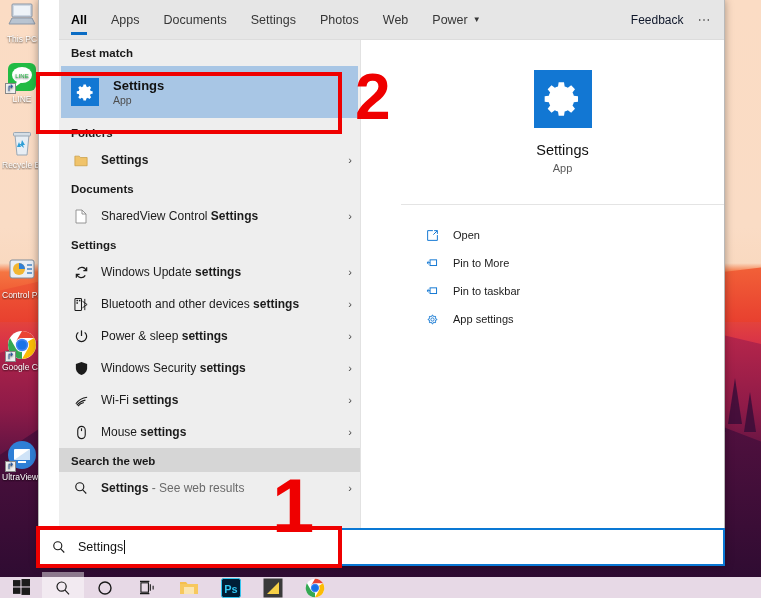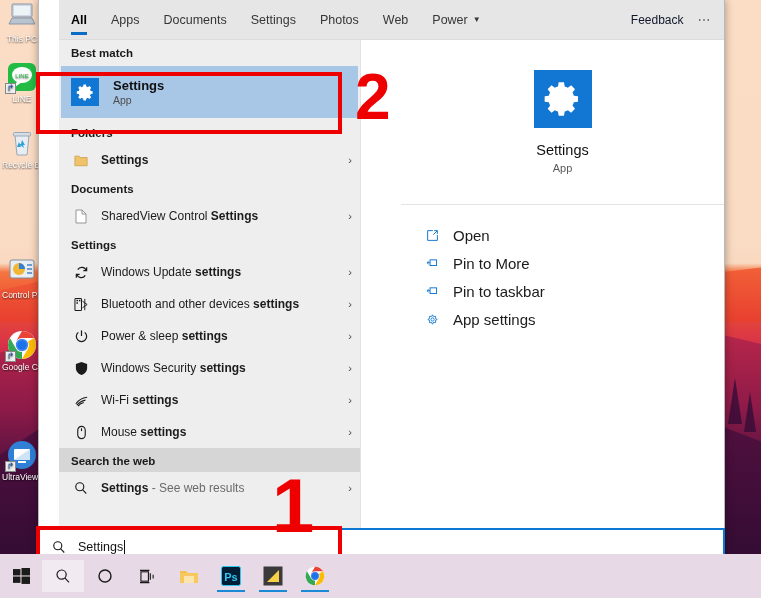--- a/index.html
+++ b/index.html
@@ -137,21 +137,21 @@
     border-bottom: 1px solid #e4e4e4;
   }
   #hero-icon {
     width: 58px; height: 58px; background: #1277d3;
     display: flex; align-items: center; justify-content: center;
   }
   #hero-title { font-size: 14.5px; color: #111; margin-top: 14px; }
   #hero-sub { font-size: 11px; color: #5a5a5a; margin-top: 4px; }
   .act-row {
     height: 28px; display: flex; align-items: center;
-    padding-left: 22px; font-size: 15px; color: #1b1b1b;
+    padding-left: 22px; font-size: 11px; color: #1b1b1b;
   }
   #actions { padding-top: 16px; }
   .act-row .ai {
     width: 18px; flex: 0 0 18px; display: flex;
     align-items: center; justify-content: center; color: #1277d3;
   }
   .act-row .al { margin-left: 12px; }
 
   
   #searchbar {
@@ -165,21 +165,21 @@
     margin-left: 12px; font-size: 12.5px; color: #111;
     position: relative;
   }
   #caret {
     display: inline-block; width: 1px; height: 14px;
     background: #111; vertical-align: -3px; margin-left: 1px;
   }
 
   
   #taskbar {
-    position: absolute; left: 0; bottom: 0; width: 761px; height: 44px;
+    position: absolute; left: 0; bottom: 0; width: 761px; height: 21px;
     background: #e7d9e6;
     display: flex; align-items: center; z-index: 6;
   }
   .tb { width: 42px; height: 32px; display: flex; align-items: center;
         justify-content: center; position: relative; }
   .tb.hl { background: rgba(255,255,255,.45); }
   .tb .under {
     position: absolute; bottom: 0; left: 7px; right: 7px; height: 2px;
     background: #1a8ad6;
   }

